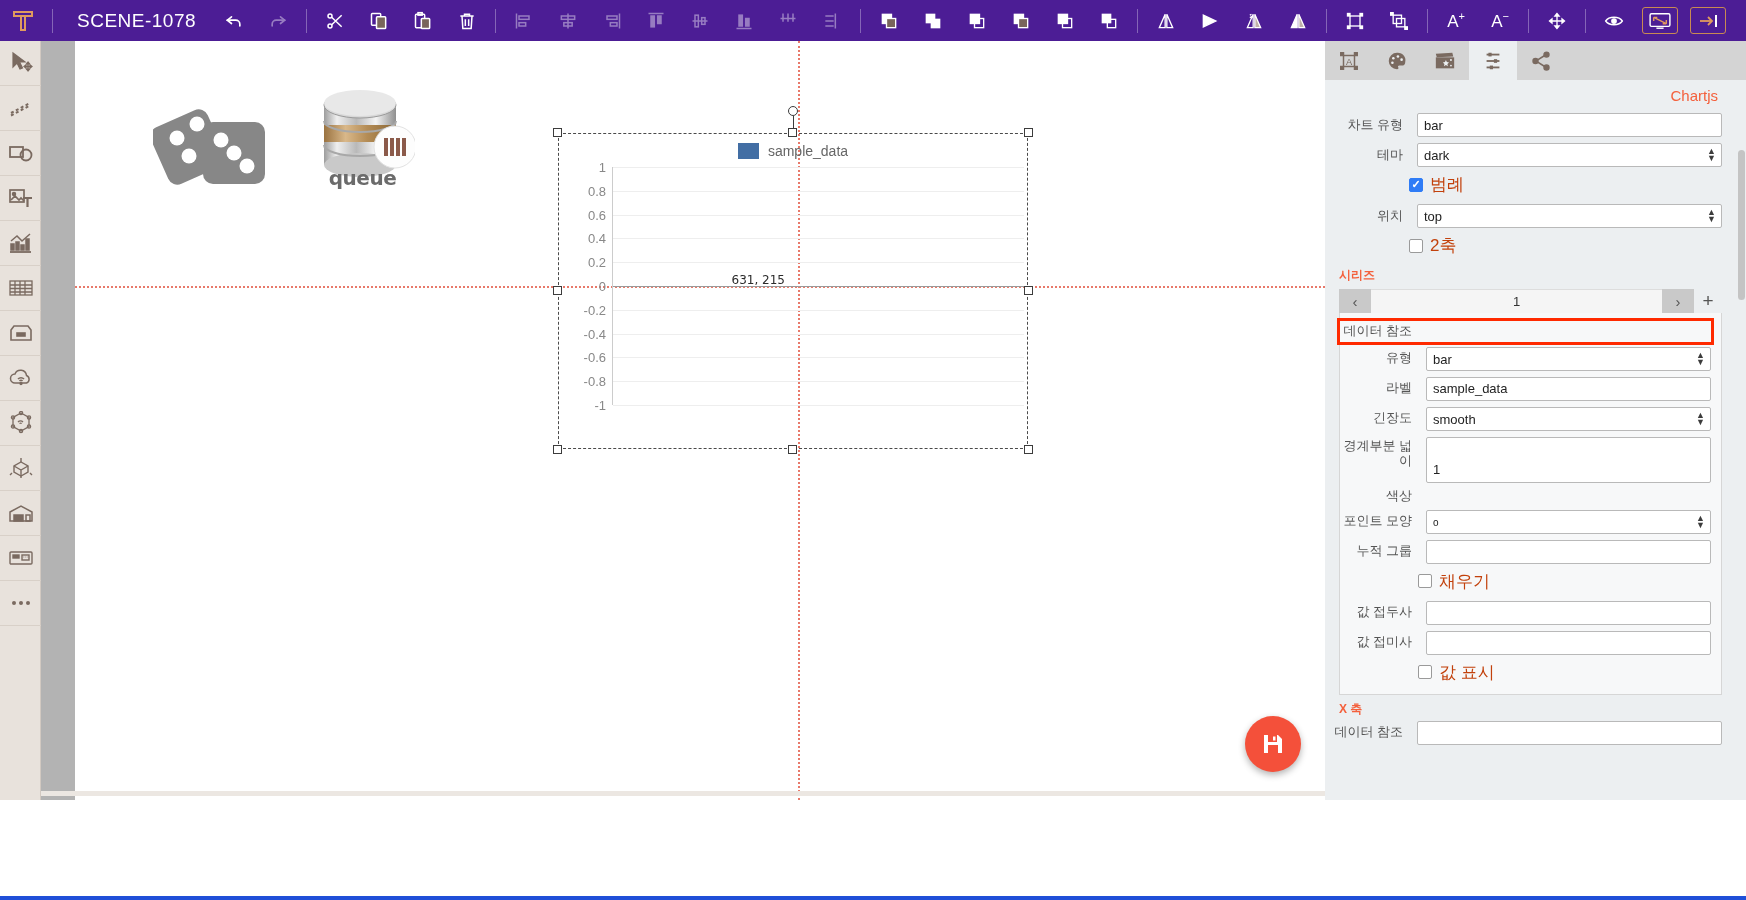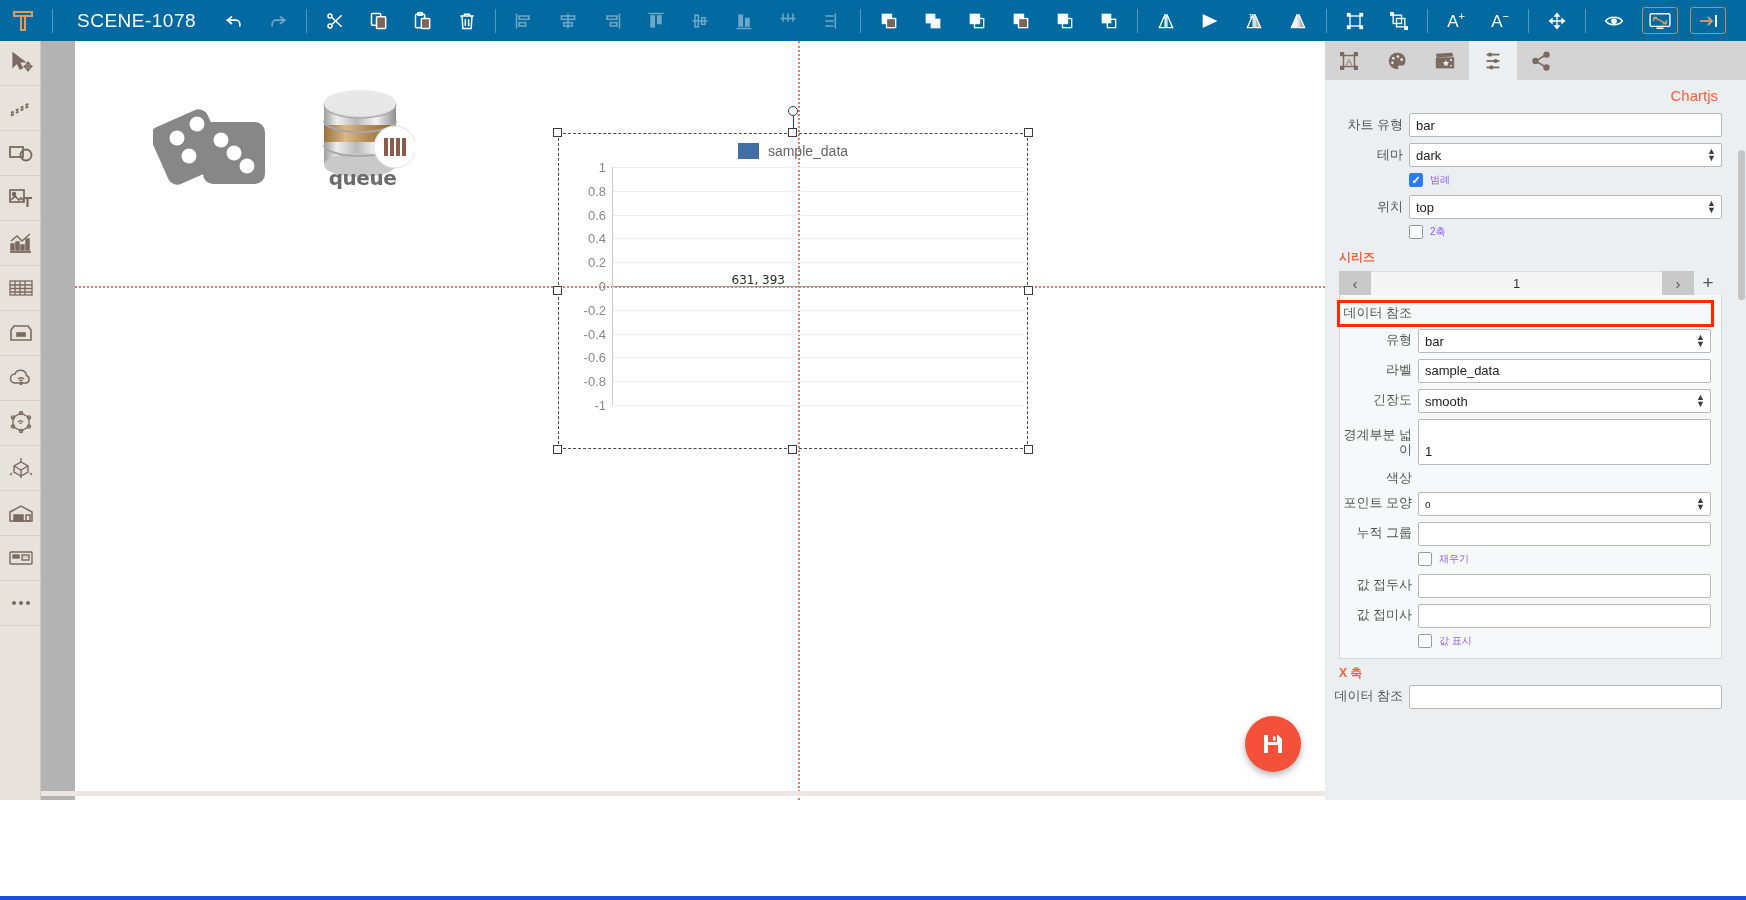--- a/index.html
+++ b/index.html
@@ -7,21 +7,21 @@
     margin: 0; padding: 0;
     width: 1746px; height: 900px;
     overflow: hidden;
     font-family: "Liberation Sans", sans-serif;
     background: #ffffff;
   }
 
   
   #topbar {
     position: absolute; left: 0; top: 0; width: 1746px; height: 41px;
-    background: #0369a1;
+    background: #4c1d95;
     display: flex; align-items: center;
     color: #fff;
   }
   .tb-logo {
     width: 46px; height: 41px;
     display: flex; align-items: center; justify-content: center;
   }
   .tb-title {
     font-size: 19px; color: #fff; letter-spacing: .5px;
     padding: 0 16px 0 18px; white-space: nowrap;
@@ -176,21 +176,21 @@
   .brand {
     text-align: right; color: #f4603c; font-size: 15px;
     padding: 7px 4px 9px 0;
   }
   .section-title {
     color: #f4603c; font-size: 12px; font-weight: bold;
     padding: 2px 0 3px 8px;
   }
   .row {
     display: flex; align-items: center; margin-bottom: 6px;
-    gap: 6px;
+    gap: 14px;
   }
   .row-label {
     width: 72px; flex: 0 0 72px; text-align: right;
     font-size: 13px; color: #555; line-height: 1.15;
   }
   .ctl { flex: 1 1 auto; position: relative; }
   input.field, .field {
     width: 100%; height: 24px;
     border: 1px solid #b9b9b9; border-radius: 2px;
     background: #fff; font-size: 13px; color: #222;
@@ -210,21 +210,21 @@
   .cb {
     width: 14px; height: 14px; border: 1px solid #9a9a9a;
     background: #fff; border-radius: 2px; flex: 0 0 auto;
     display: flex; align-items: center; justify-content: center;
   }
   .cb.on { background: #2f7cf6; border-color: #2f7cf6; }
   .cb.on::after {
     content: "✓"; color: #fff; font-size: 11px; line-height: 1;
     font-weight: bold;
   }
-  .cb-label { font-size: 10px; color: #8b5cf6; }
+  .cb-label { font-size: 17px; color: #c2410c; }
 
   .series-nav {
     display: flex; align-items: stretch; margin: 2px 0 0 8px;
     height: 24px;
   }
   .sn-btn {
     width: 32px; background: #c9c9c9; color: #555;
     display: flex; align-items: center; justify-content: center;
     font-size: 15px; cursor: pointer;
   }
@@ -707,21 +707,21 @@
       <div class="handle" style="left:-5px;top:-5px;"></div>
       <div class="handle" style="left:50%;margin-left:-5px;top:-5px;"></div>
       <div class="handle" style="right:-5px;top:-5px;"></div>
       <div class="handle" style="left:-5px;top:50%;margin-top:-5px;"></div>
       <div class="handle" style="right:-5px;top:50%;margin-top:-5px;"></div>
       <div class="handle" style="left:-5px;bottom:-5px;"></div>
       <div class="handle" style="left:50%;margin-left:-5px;bottom:-5px;"></div>
       <div class="handle" style="right:-5px;bottom:-5px;"></div>
     </div>
 
-    <div class="coord-label" style="left:710px;top:232px;transform:translateX(-100%);">631, 393</div>
+    <div class="coord-label" style="left:710px;top:232px;transform:translateX(-100%);">631, 215</div>
 
     <div id="fab">
       <svg width="24" height="24" viewBox="0 0 24 24" fill="#fff">
         <path d="M3 3 h14 l4 4 v14 H3 Z" fill="#fff"></path>
         <rect x="7" y="3" width="9" height="7" fill="#f4503a"></rect>
         <rect x="12" y="4.5" width="2.5" height="4" fill="#fff"></rect>
         <rect x="7" y="13" width="10" height="8" fill="#f4503a"></rect>
       </svg>
     </div>
   </div>
@@ -847,21 +847,21 @@
       </div>
 
       <div class="row">
         <div class="row-label">긴장도</div>
         <div class="ctl">
           <div class="field" style="line-height:23px;">smooth</div>
           <span class="spin">▲<br>▼</span>
         </div>
       </div>
 
-      <div class="row" style="align-items:center;">
+      <div class="row" style="align-items:flex-start;">
         <div class="row-label" style="padding-top:2px;">경계부분 넓이</div>
         <div class="ctl">
           <input class="field tall" value="1" style="">
         </div>
       </div>
 
       <div class="row">
         <div class="row-label">색상</div>
       </div>
 

